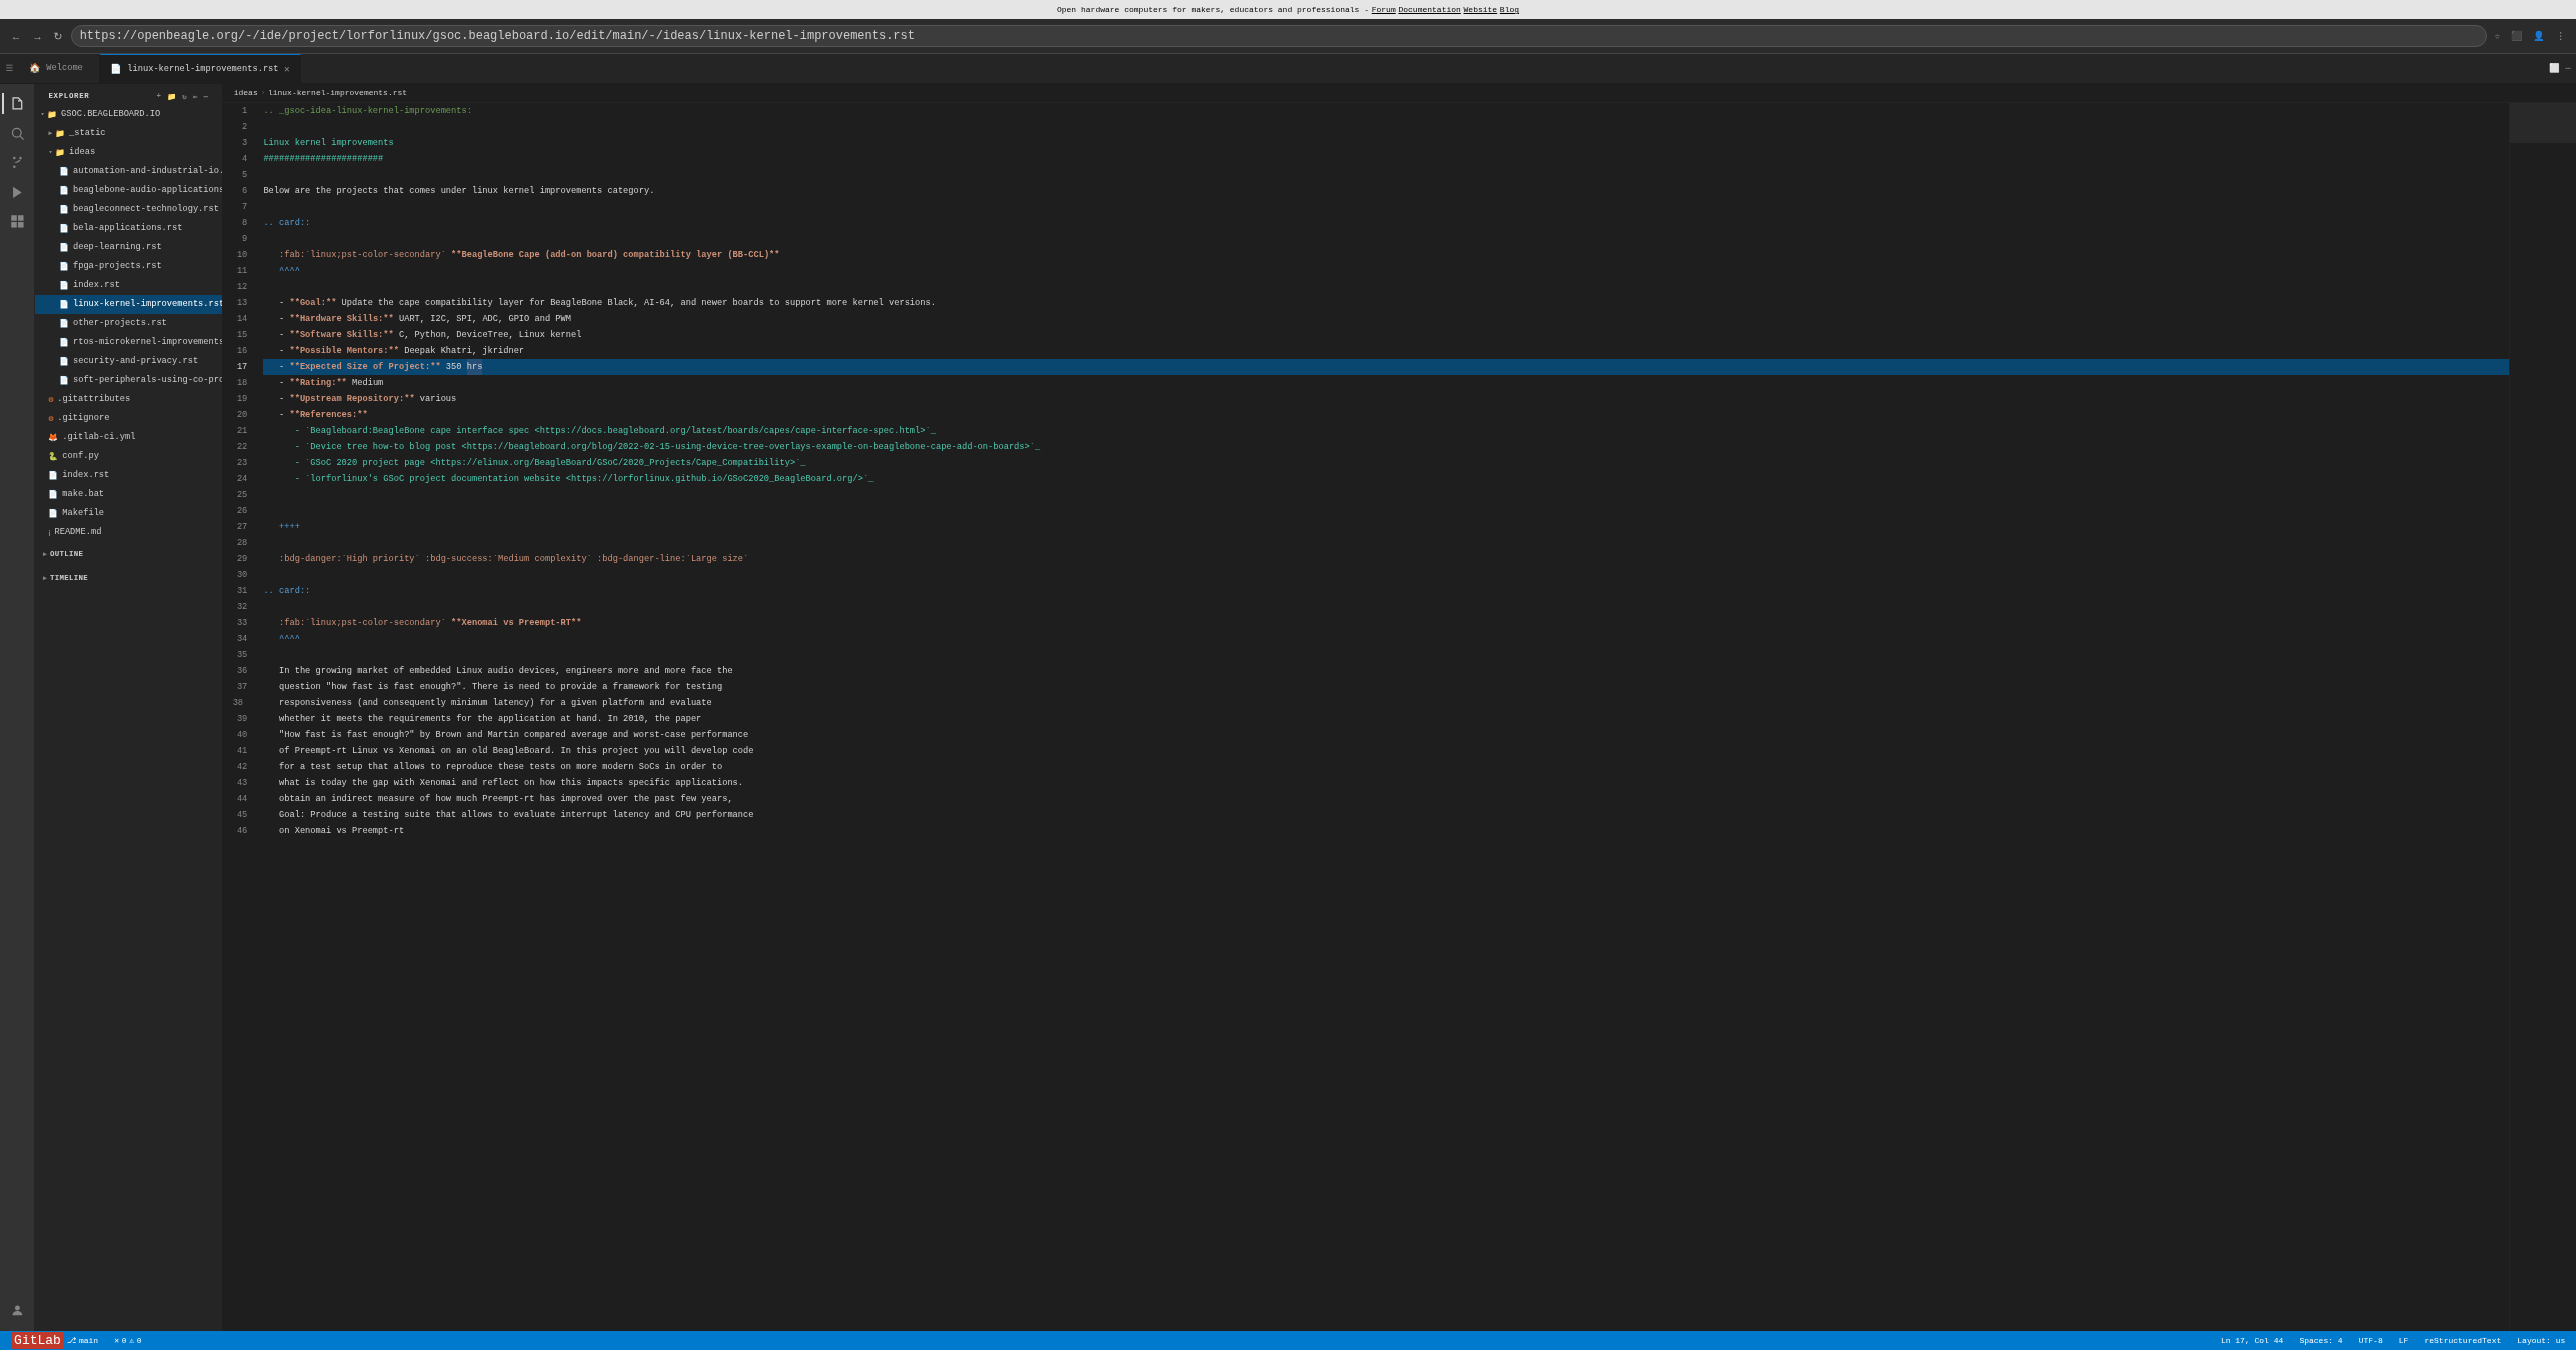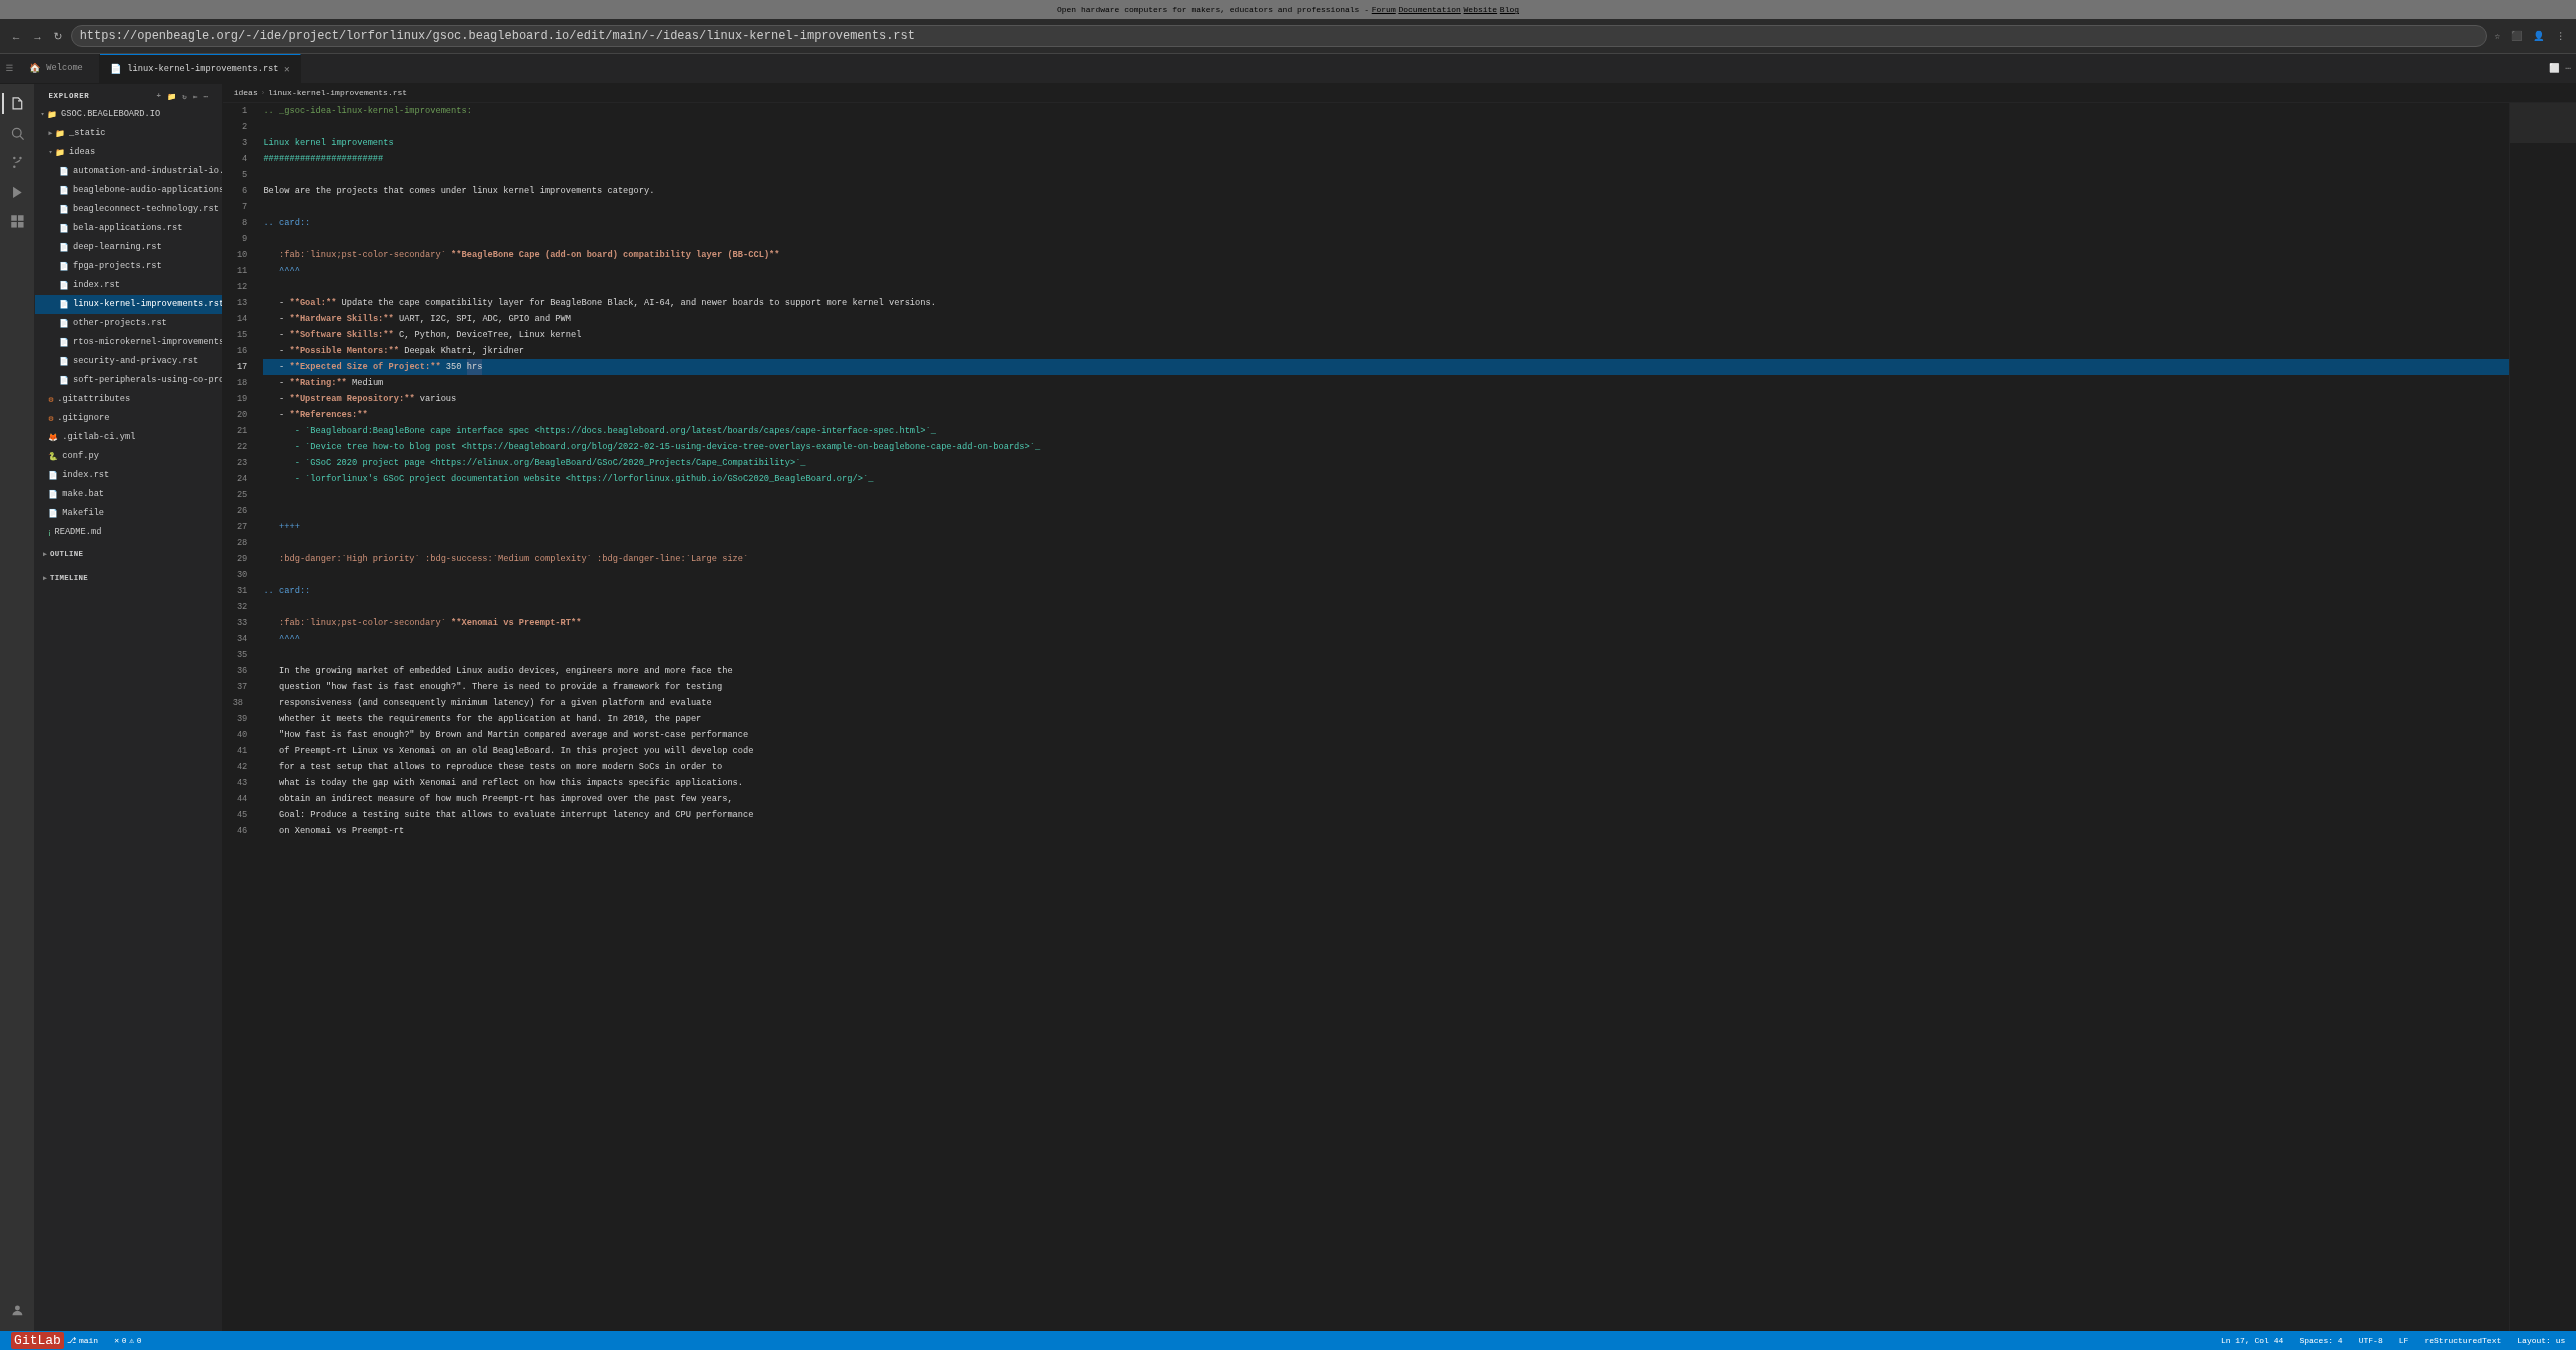--- a/index.html
+++ b/index.html
@@ -1,20 +1,20 @@
 <!DOCTYPE html>
 <html style="font-size:10.7px"><head>
   <meta charset="utf-8">
   <style>
     * { margin: 0; padding: 0; box-sizing: border-box; }
     body { font-family: 'Consolas', 'Monaco', 'Courier New', monospace; background: #1e1e1e; color: #d4d4d4; font-size: 8.7px; overflow: hidden; width: 2576px; height: 1350px; }
     
     
     .top-banner {
-      background: #737373;
+      background: #e5e5e5;
       color: #000;
       text-align: center;
       padding: 2.7px 0;
       font-size: 8px;
       height: 19px;
       display: flex;
       align-items: center;
       justify-content: center;
       gap: 2.7px;
     }

